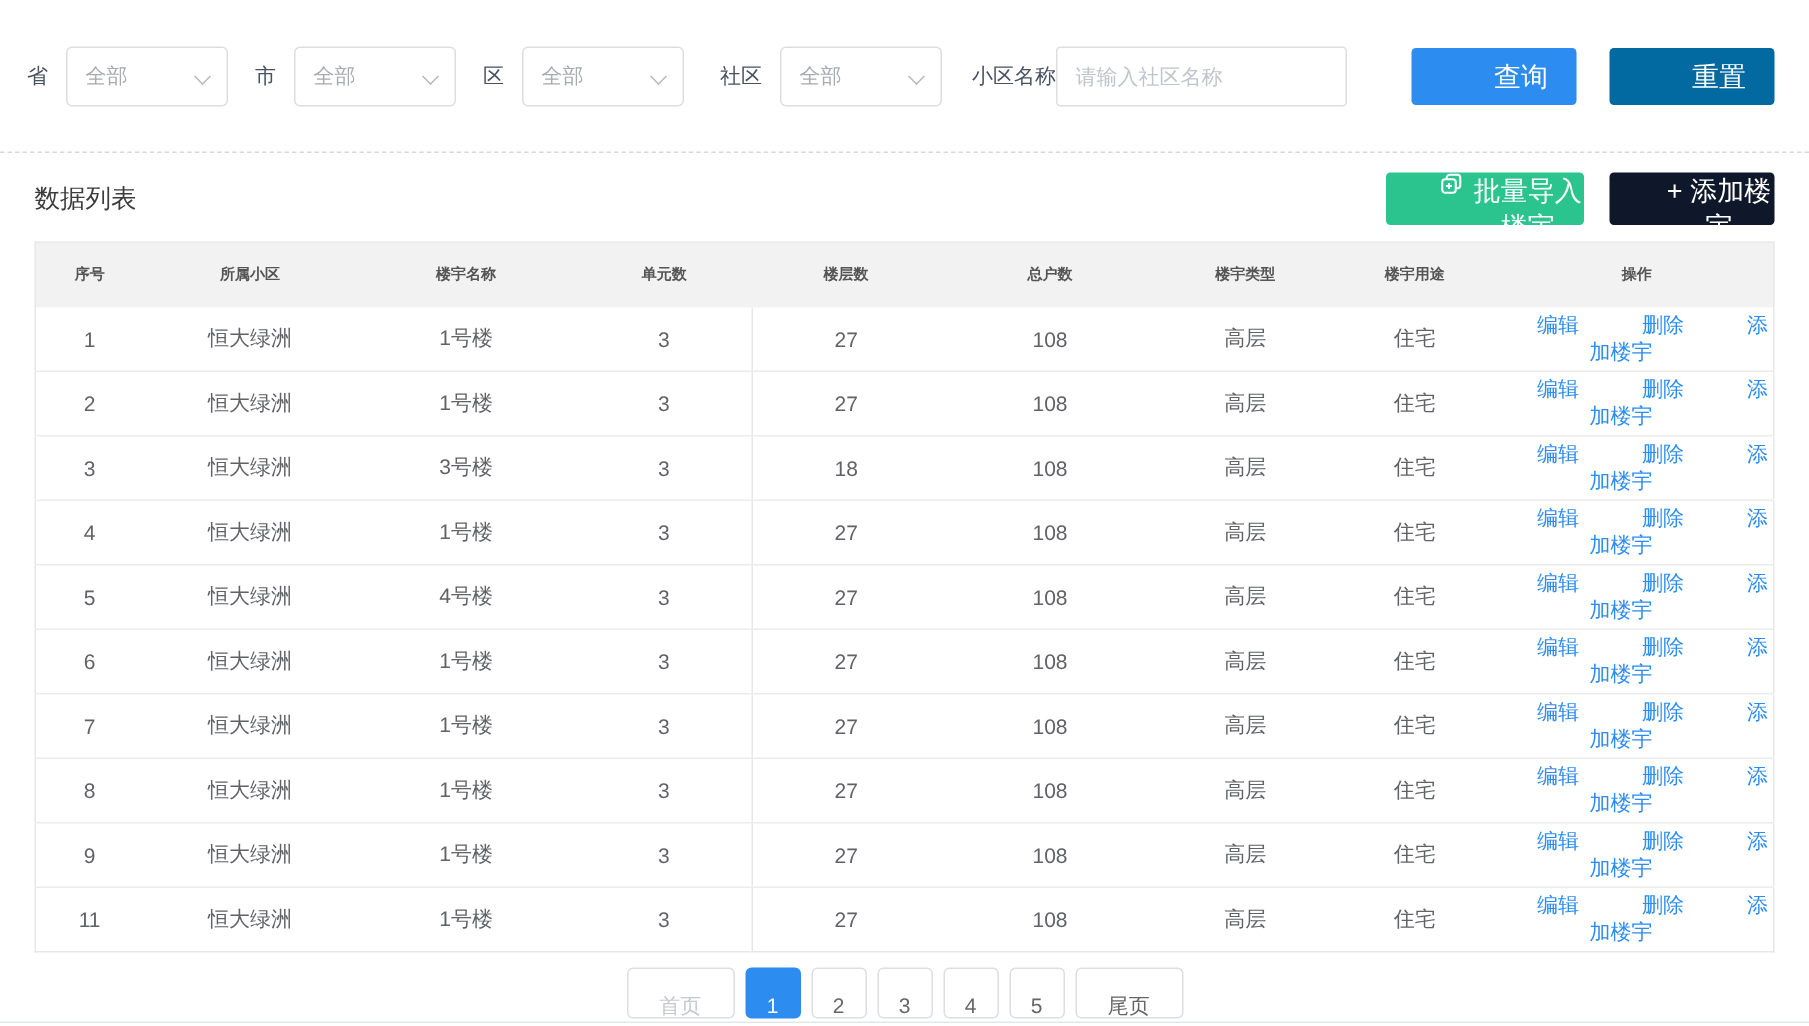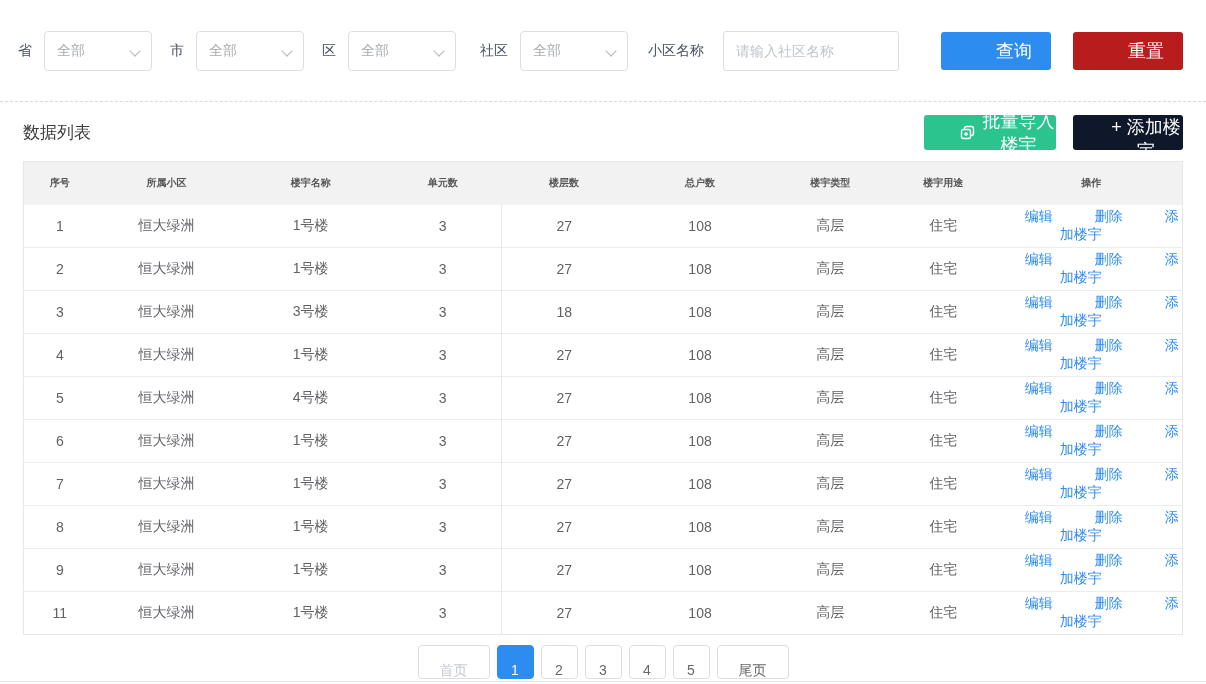--- a/index.html
+++ b/index.html
@@ -9,34 +9,34 @@
   
   .filter-bar { height:102px; display:flex; align-items:center; padding:0 23px 0 18px;
     border-bottom:1px dashed #d9d9d9; }
   .flabel { color:#495060; white-space:nowrap; }
   .select-box { position:relative; width:108px; height:40px; border:1px solid #dcdee2;
     border-radius:4px; background:#fff; display:flex; align-items:center; padding:0 26px 0 12px;
     margin:0 18px 0 12px; cursor:pointer; }
   .select-box .val { color:#a8abb2; }
   .chevron { position:absolute; right:12px; top:15px; width:8px; height:8px;
     border-right:1.5px solid #b5b9bf; border-bottom:1.5px solid #b5b9bf; transform:rotate(45deg); }
-  .name-input { width:176px; height:40px; border:1px solid #dcdee2; border-radius:3px;
-    margin-left:19px; padding:0 12px; font-size:14px; color:#515a6e; outline:none; }
+  .name-input { width:194px; height:40px; border:1px solid #dcdee2; border-radius:3px;
+    margin-left:0; padding:0 12px; font-size:14px; color:#515a6e; outline:none; }
   .name-input::placeholder { color:#c0c4cc; }
   .btn { border:none; border-radius:3px; cursor:pointer; font-size:18px; color:#fff;
     height:38px; width:110px;padding-left:36px; }
   .btn-search { background:#2d8cf0; margin-left:auto; }
-  .btn-reset { background:#b91c1c; margin-left:22px; }
+  .btn-reset { background:#0369a1; margin-left:22px; }
 
   
   .content { padding:0 23px; }
   .list-head { display:flex; align-items:center; margin-top:13px; height:35px; }
   .list-title { font-size:17px; color:#3c3c3c; }
   .btn-import { margin-left:auto; background:#2bc48f; height:35px; width:132px;
-    display:flex; align-items:center; justify-content:center; gap:6px; }
+    display:flex; justify-content:center; gap:6px; }
   .btn-add { background:#0f172a; margin-left:17px; height:35px; width:110px; }
 
   
   table { width:1160px; border-collapse:collapse; table-layout:fixed; margin-top:11px;
     border:1px solid #e7e7e7; }
   thead th { background:#f2f2f2; height:43px; font-weight:bold; color:#555;
     text-align:center; font-size:10px; }
   tbody td { height:43px; text-align:center; color:#606266; border-bottom:1px solid #ececec; }
   tbody tr:last-child td { border-bottom:none; }
   tbody td:nth-child(4) { border-right:1px solid #e8e8e8; }

